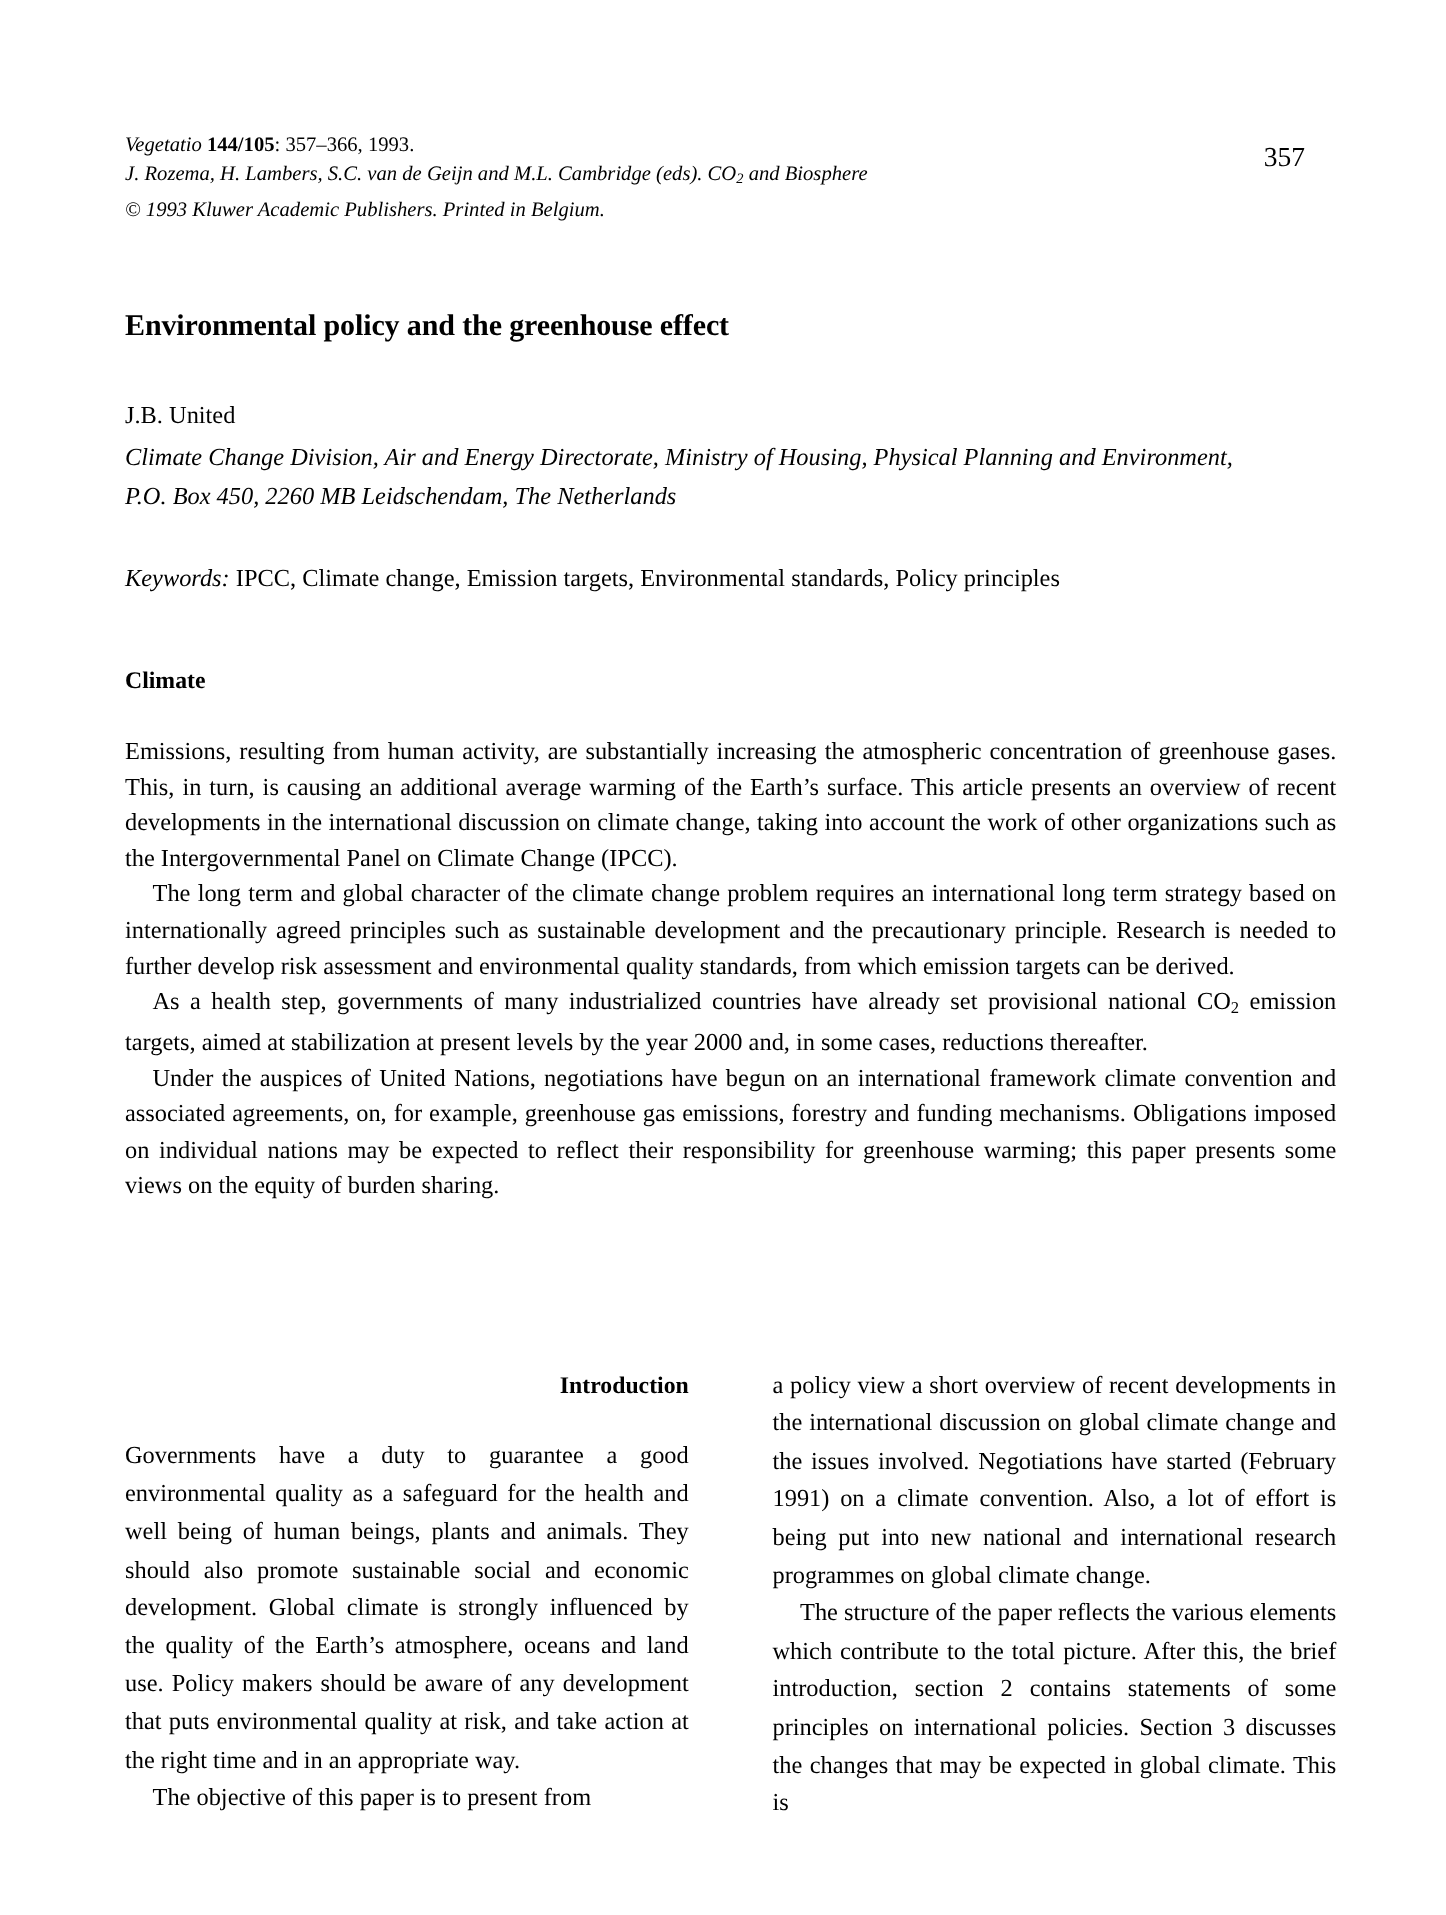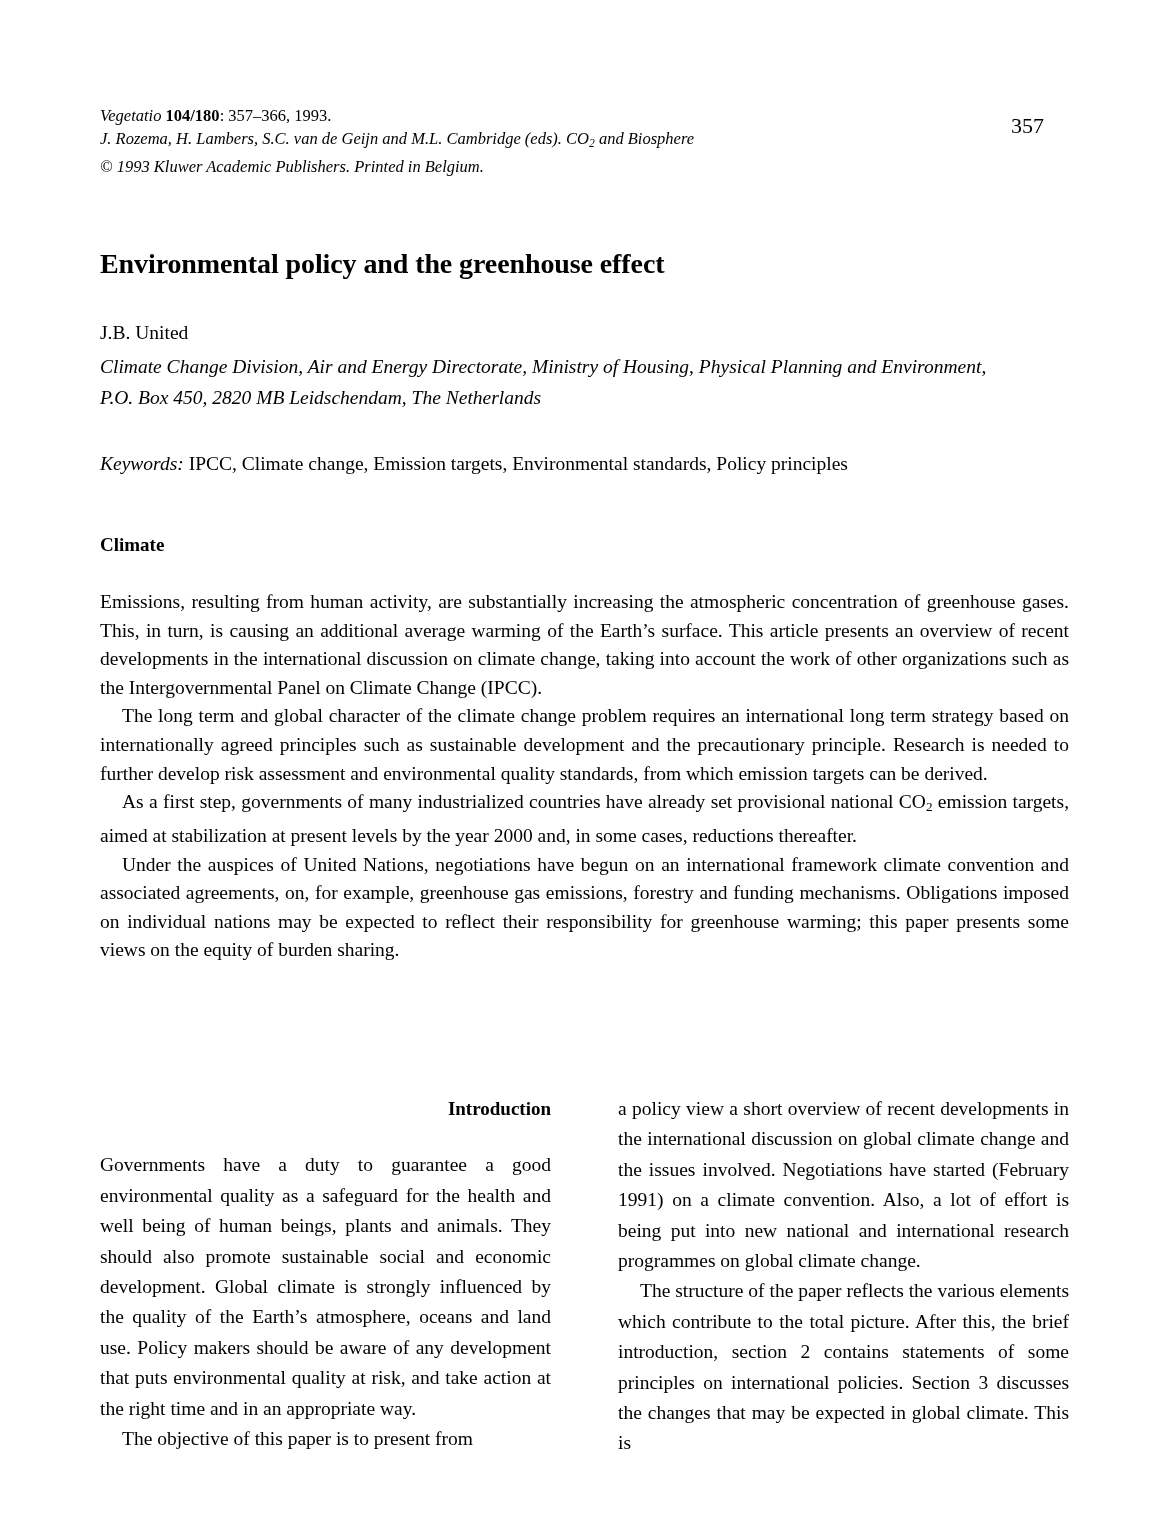--- a/index.html
+++ b/index.html
@@ -52,21 +52,21 @@
     padding-right: 16px;
     padding-top: 8px;
   }
 
   
   .article-title {
     position: absolute;
     left: 100px;
     top: 228px;
     width: 960px;
-    font-size: 28px;
+    font-size: 24px;
     font-weight: bold;
     letter-spacing: -0.1px;
     line-height: 34px;
   }
 
   
   .author-block {
     position: absolute;
     left: 100px;
     top: 318px;
@@ -146,43 +146,43 @@
   .col p.indent { text-indent: 22px; }
   .col p + p.indent { text-indent: 22px; }
 </style>
 </head>
 <body>
 
 <div class="page">
 
   <div class="journal-header">
     <div class="journal-lines">
-      <div><span>Vegetatio</span> <span class="bold">104/180</span><span class="roman">: 357–366, 1993.</span></div>
+      <div><span>Vegetatio</span> <span class="bold">144/105</span><span class="roman">: 357–366, 1993.</span></div>
       <div><span>J. Rozema, H. Lambers, S.C. van de Geijn and M.L. Cambridge (eds). CO</span><sub>2</sub><span> and Biosphere</span></div>
       <div>© 1993 Kluwer Academic Publishers. Printed in Belgium.</div>
     </div>
     <div class="page-number">357</div>
   </div>
 
   <h1 class="article-title">Environmental policy and the greenhouse effect</h1>
 
   <div class="author-block">
     <div class="author-name">J.B. United</div>
-    <div class="affiliation">Climate Change Division, Air and Energy Directorate, Ministry of Housing, Physical Planning and Environment, P.O. Box 450, 2820 MB Leidschendam, The Netherlands</div>
+    <div class="affiliation">Climate Change Division, Air and Energy Directorate, Ministry of Housing, Physical Planning and Environment, P.O. Box 450, 2260 MB Leidschendam, The Netherlands</div>
   </div>
 
   <div class="keywords">
     <span class="kw-label">Keywords:</span><span> IPCC, Climate change, Emission targets, Environmental standards, Policy principles</span>
   </div>
 
   <div class="abstract-heading">Climate</div>
   <div class="abstract-body">
     <p>Emissions, resulting from human activity, are substantially increasing the atmospheric concentration of greenhouse gases. This, in turn, is causing an additional average warming of the Earth’s surface. This article presents an overview of recent developments in the international discussion on climate change, taking into account the work of other organizations such as the Intergovernmental Panel on Climate Change (IPCC).</p>
     <p>The long term and global character of the climate change problem requires an international long term strategy based on internationally agreed principles such as sustainable development and the precautionary principle. Research is needed to further develop risk assessment and environmental quality standards, from which emission targets can be derived.</p>
-    <p style="text-indent:22px;"><span>As a first step, governments of many industrialized countries have already set provisional national CO</span><sub>2</sub><span> emission targets, aimed at stabilization at present levels by the year 2000 and, in some cases, reductions thereafter.</span></p>
+    <p style="text-indent:22px;"><span>As a health step, governments of many industrialized countries have already set provisional national CO</span><sub>2</sub><span> emission targets, aimed at stabilization at present levels by the year 2000 and, in some cases, reductions thereafter.</span></p>
     <p>Under the auspices of United Nations, negotiations have begun on an international framework climate convention and associated agreements, on, for example, greenhouse gas emissions, forestry and funding mechanisms. Obligations imposed on individual nations may be expected to reflect their responsibility for greenhouse warming; this paper presents some views on the equity of burden sharing.</p>
   </div>
 
   <div class="columns">
     <div class="col">
       <div class="section-heading">Introduction</div>
       <p>Governments have a duty to guarantee a good environmental quality as a safeguard for the health and well being of human beings, plants and animals. They should also promote sustainable social and economic development. Global climate is strongly influenced by the quality of the Earth’s atmosphere, oceans and land use. Policy makers should be aware of any development that puts environmental quality at risk, and take action at the right time and in an appropriate way.</p>
       <p class="indent">The objective of this paper is to present from</p>
     </div>
     <div class="col">

